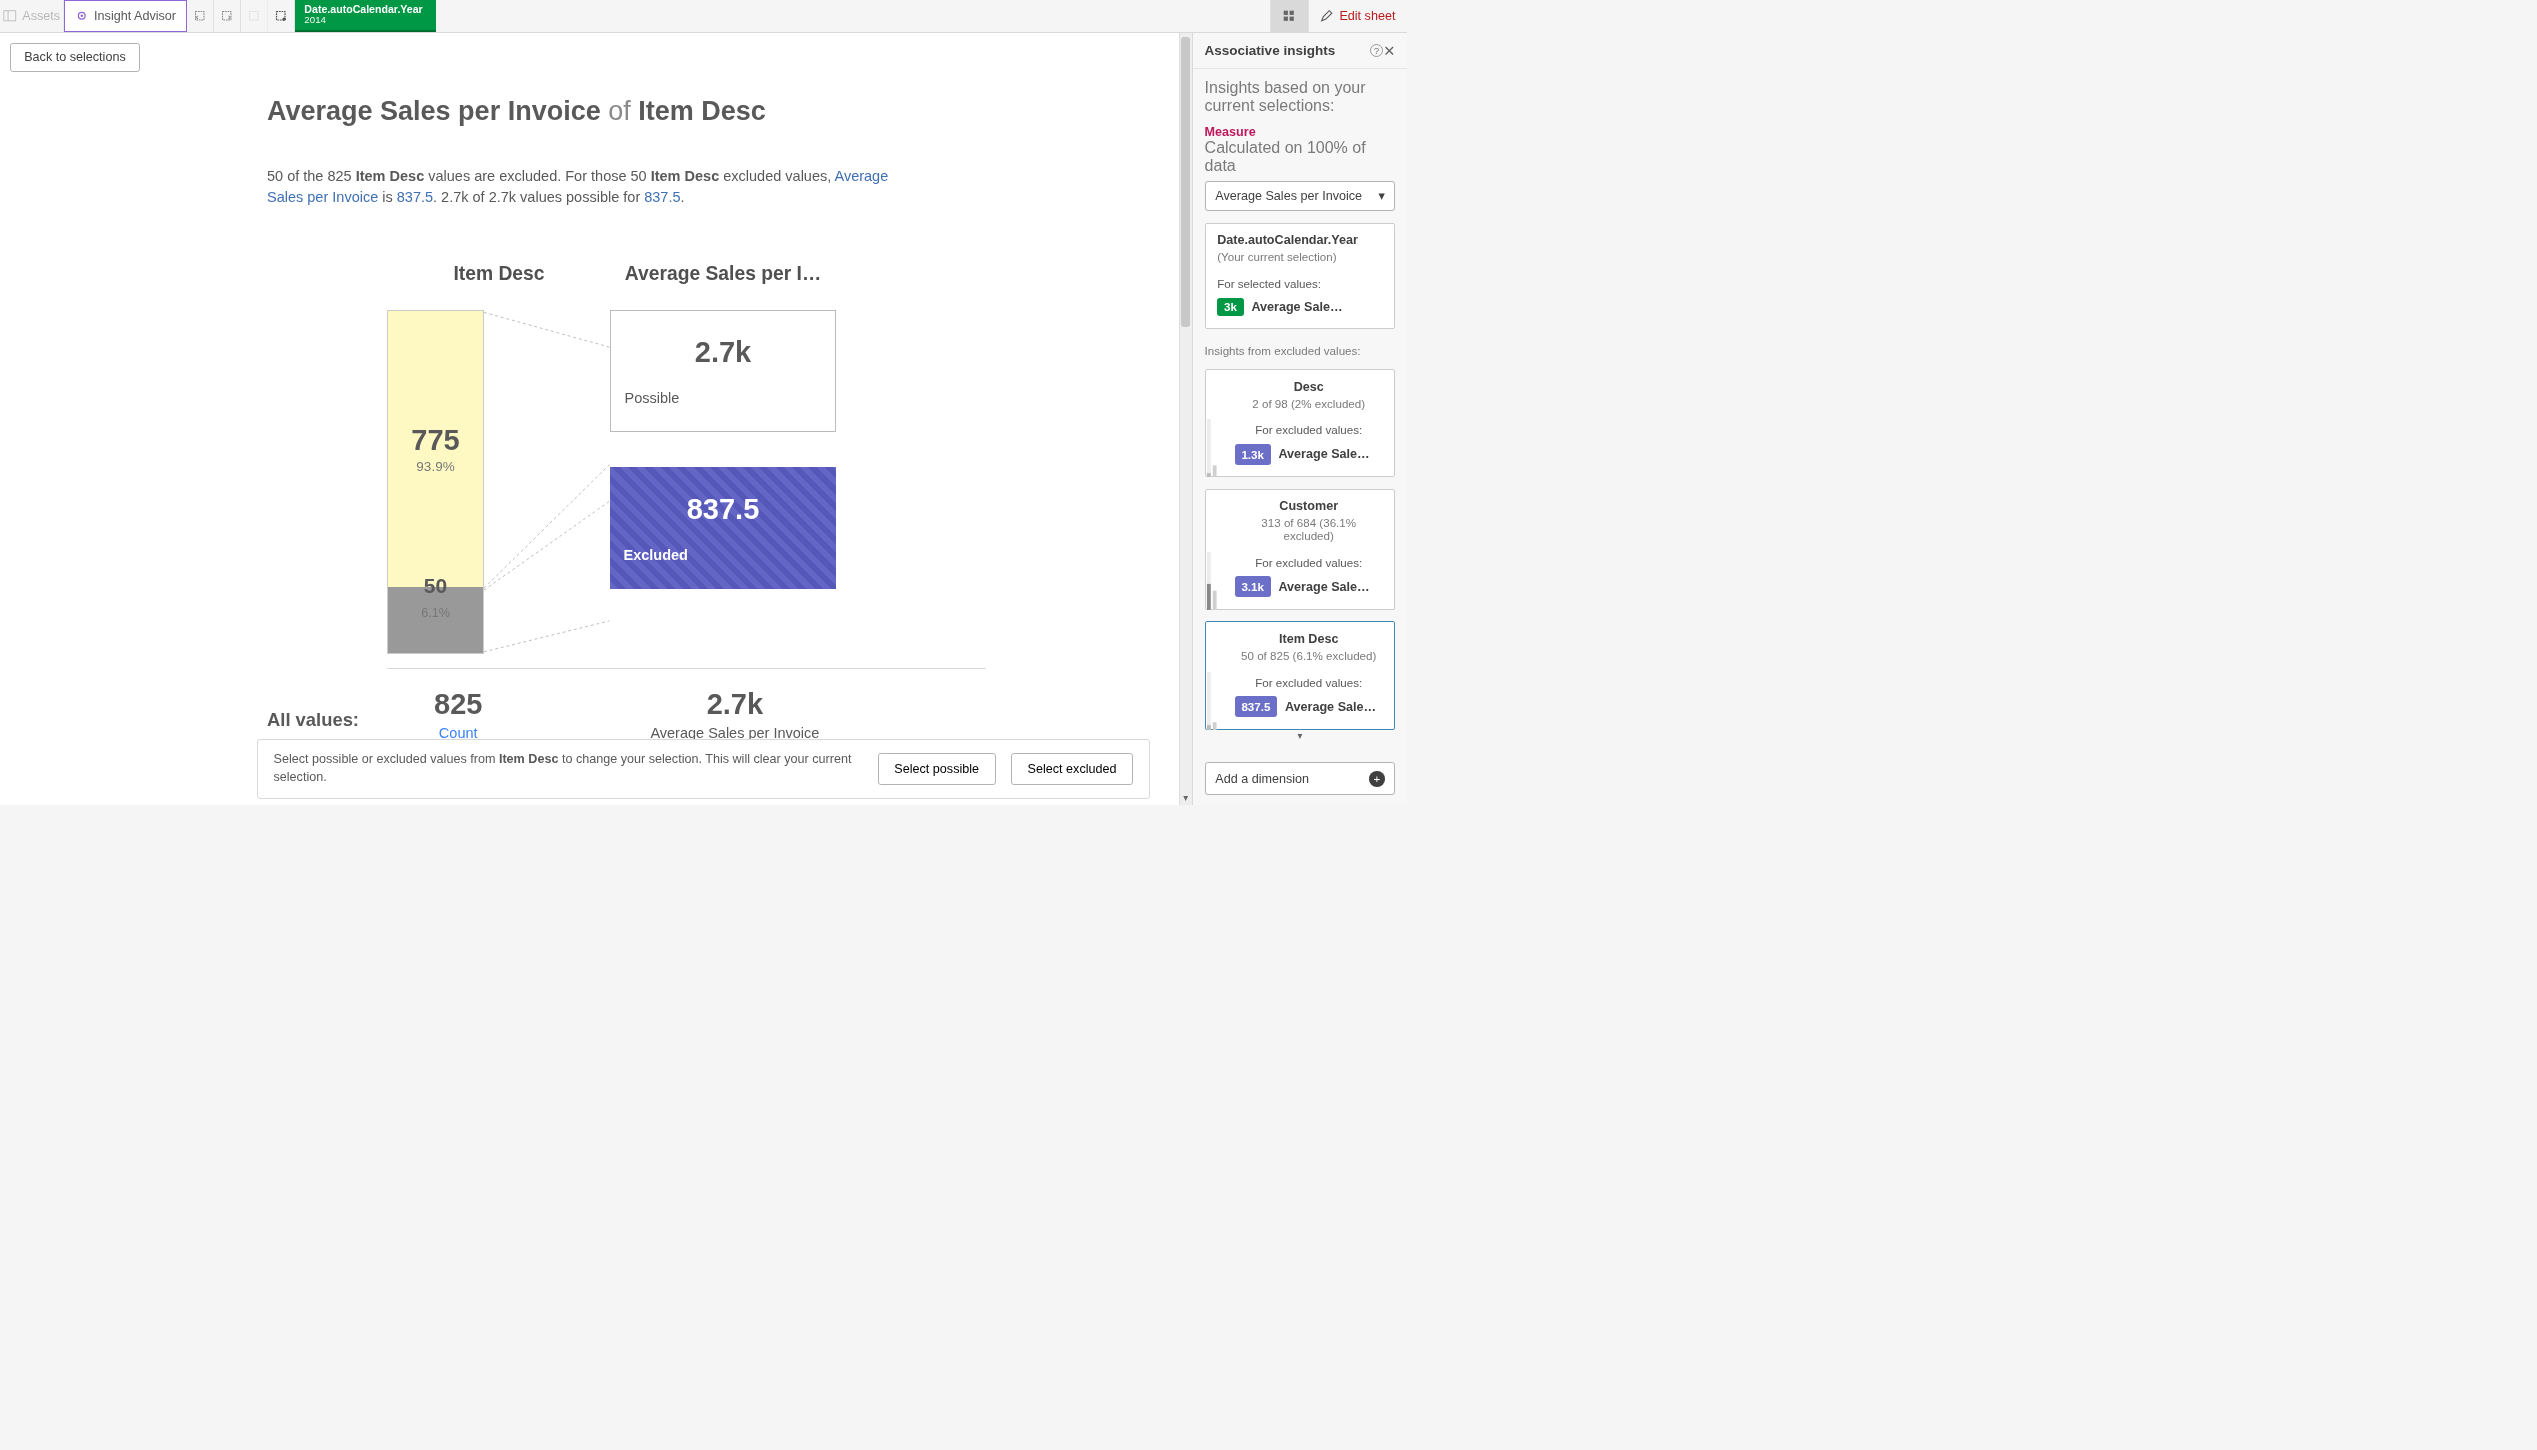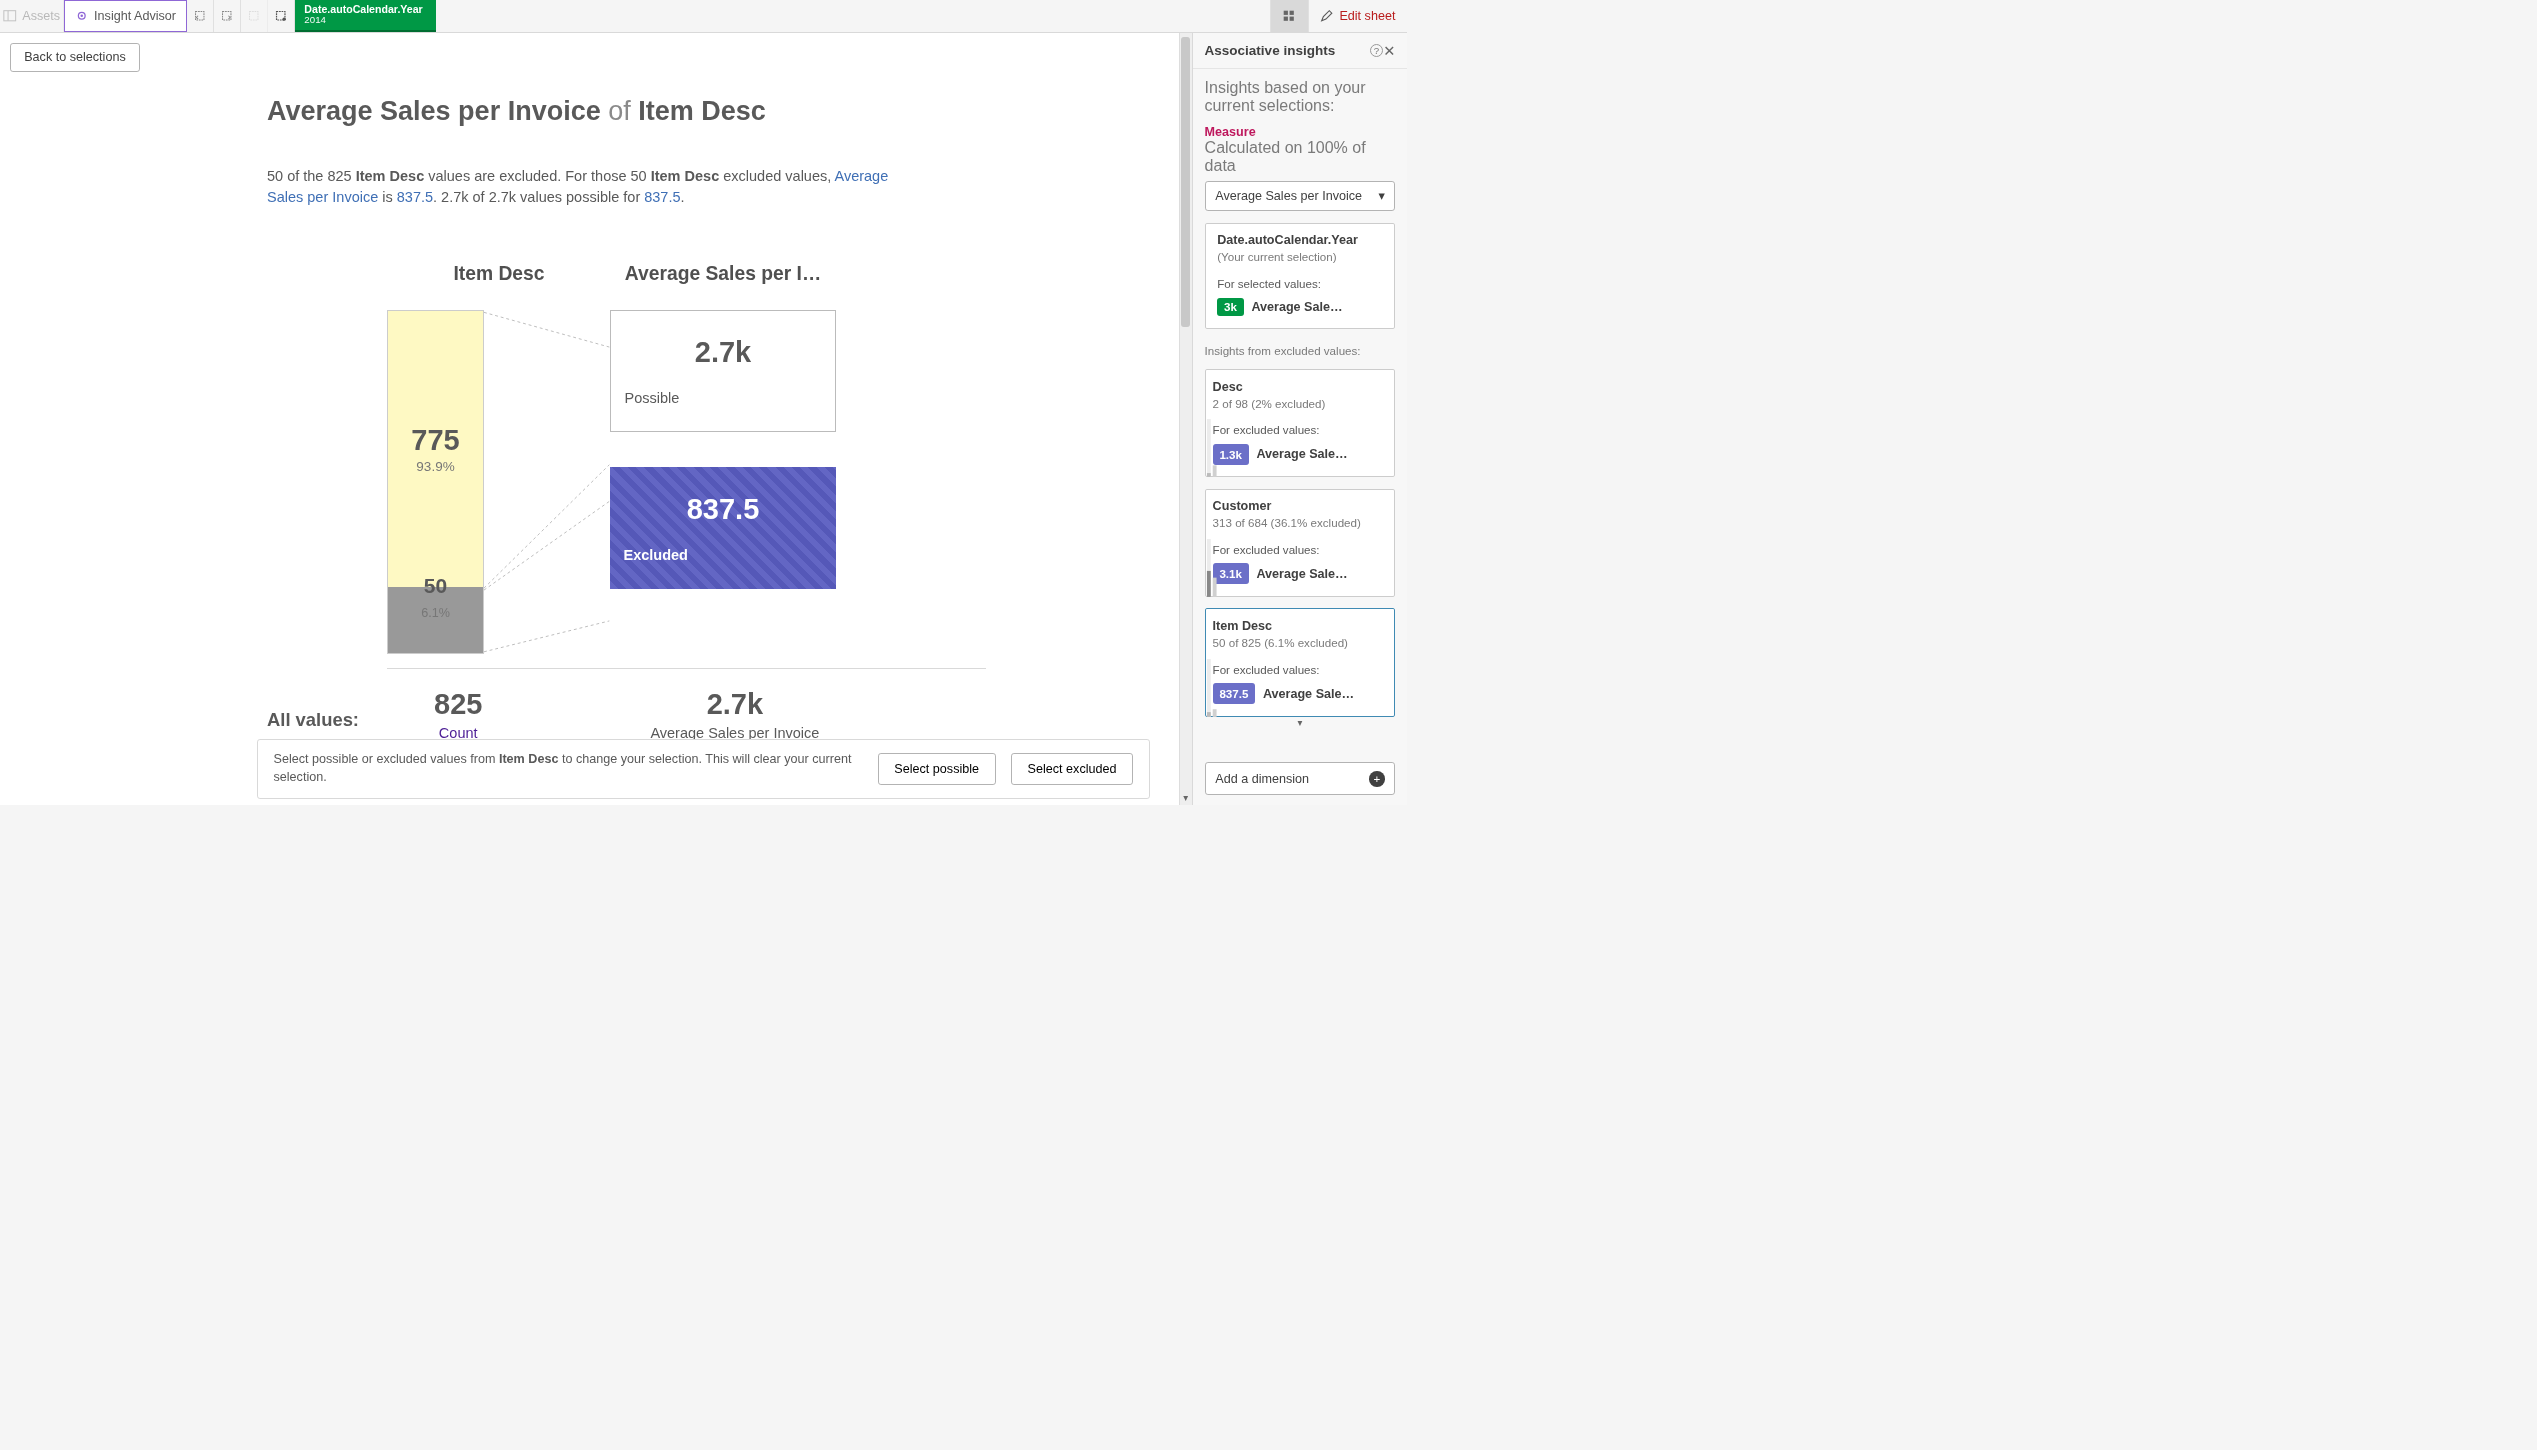--- a/index.html
+++ b/index.html
@@ -95,21 +95,21 @@
   .box-excluded .num { font-size:29px; font-weight:700; text-align:center;}
   .box-excluded .lbl { font-size:14.5px; margin-top:21px; font-weight:600;}
 
   svg.connectors { position:absolute; left:217px; top:0; width:135px; height:348px; pointer-events:none;}
 
   .divider { margin:13.5px 0 0 120px; border-top:1px solid #d9d9d9; width:599px;}
   .all-values { display:flex; align-items:flex-start; margin-top:19.3px;}
   .av-label { font-size:18.4px; font-weight:700; color:#595959; margin-top:21px;}
   .av-block { margin-left:75px; text-align:center; }
   .av-block .big { font-size:29px; font-weight:700; color:#595959;}
-  .av-block .sub { font-size:14.5px; color:#4c1d95; margin-top:3.9px;}
+  .av-block .sub { font-size:14.5px; color:#3b82f6; margin-top:3.9px;}
   .av-block2 { margin-left:168px; text-align:center;}
   .av-block2 .big { font-size:29px; font-weight:700; color:#595959;}
   .av-block2 .sub { font-size:14.5px; color:#595959; margin-top:3.9px;}
 
   .action-bar {
     position:absolute; bottom:5.8px; left:257px; right:29px;
     border:1px solid #d9d9d9; border-radius:2.9px; background:#fff;
     display:flex; align-items:center; padding:11.6px 15.5px; gap:15.5px;
   }
   .action-text { font-size:12.6px; color:#595959; flex:1; line-height:1.4;}
@@ -142,21 +142,21 @@
   .card .c-title { font-weight:700; font-size:12.6px; color:#404040;}
   .card .c-sub { font-size:11.6px; color:#7a7a7a; margin-top:2.9px;}
   .card .c-for { font-size:11.6px; color:#595959; margin-top:13.5px;}
   .card .c-row { display:flex; align-items:center; gap:7.7px; margin-top:7.7px;}
   .badge-green { background:#009845; color:#fff; font-weight:700; font-size:11.6px; padding:2.9px 6.8px; border-radius:2.9px;}
   .badge-purple { background:#6b6fc8; color:#fff; font-weight:700; font-size:11.6px; padding:3.9px 6.8px; border-radius:2.9px;}
   .c-measure { font-size:12.6px; color:#404040; font-weight:600; white-space:nowrap; overflow:hidden; text-overflow:ellipsis; max-width:93px;}
   .mini-chart {
     position:absolute; left:-1px; bottom:-1px; width:13.5px; height:58px;
   }
-  .card-pad { padding-left:7px; }
+  .card-pad { padding-left:29px;text-align:center; }
   .sp-section-label { font-size:11.6px; color:#7a7a7a; margin-top:15.5px;}
   .sp-scroll-arrow { text-align:center; font-size:9.7px; color:#666; padding-top:-1.9px; height:11.6px;}
   .add-dim {
     border:1px solid #b3b3b3; border-radius:2.9px; background:#fff; margin:7.7px 11.6px 9.7px 11.6px;
     padding:7.7px 9.7px; display:flex; align-items:center; justify-content:space-between; font-size:12.6px;
   }
   .plus-circ { width:15.5px; height:15.5px; border-radius:50%; background:#404040; color:#fff; font-size:11.6px; display:flex; align-items:center; justify-content:center;}
   .q-ic{ width:13.5px;height:13.5px;border:1px solid #999;border-radius:50%;display:inline-flex;align-items:center;justify-content:center;font-size:9.7px;color:#777;margin-left:5.8px;}
   svg.ico{width:13.5px;height:13.5px;}
 </style>

